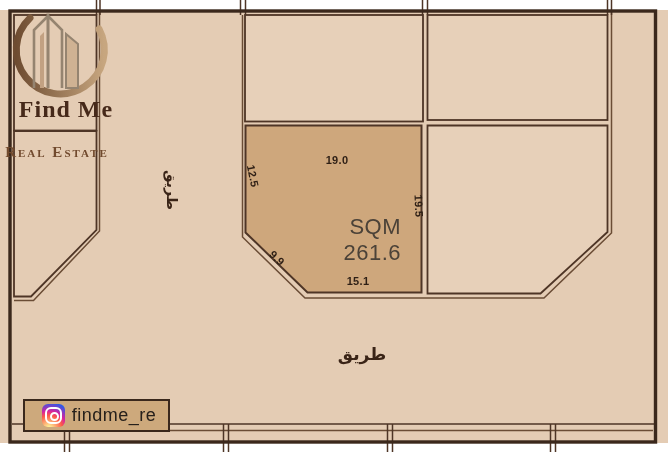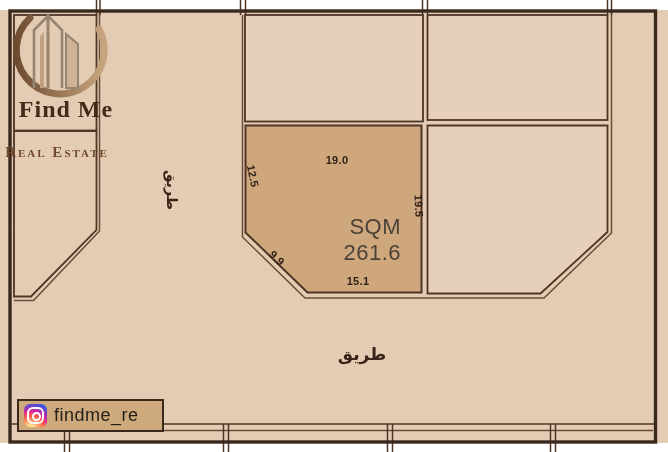--- a/index.html
+++ b/index.html
@@ -47,24 +47,24 @@
   }
   .logo-sub{
     position:absolute;left:2px;top:124px;width:110px;
     font-family:"Liberation Serif",serif;
     font-variant:small-caps;font-size:15px;font-weight:bold;color:#714a2e;
     text-align:center;letter-spacing:2px;margin-top:20px;
   }
 
   
   .badge{
-    position:absolute;left:17px;top:399px;width:147px;height:33px;
+    position:absolute;left:23px;top:399px;width:147px;height:33px;
     background:#cda97c;border:2px solid #3a281c;box-sizing:border-box;
     display:flex;align-items:center;gap:7px;padding-left:5px;
-    z-index:5;cursor:pointer;
+    z-index:5;cursor:pointer;justify-content:center;
   }
   .badge-text{
     font-family:"Liberation Sans",sans-serif;
     font-size:18px;color:#26201b;letter-spacing:.5px;
   }
   .ig-icon{
     position:relative;width:23px;height:23px;border-radius:6px;flex:0 0 auto;
     background:radial-gradient(circle at 30% 107%,
       #fdf497 0%, #fdf497 5%, #fd5949 45%, #d6249f 60%, #285aeb 90%);
   }

